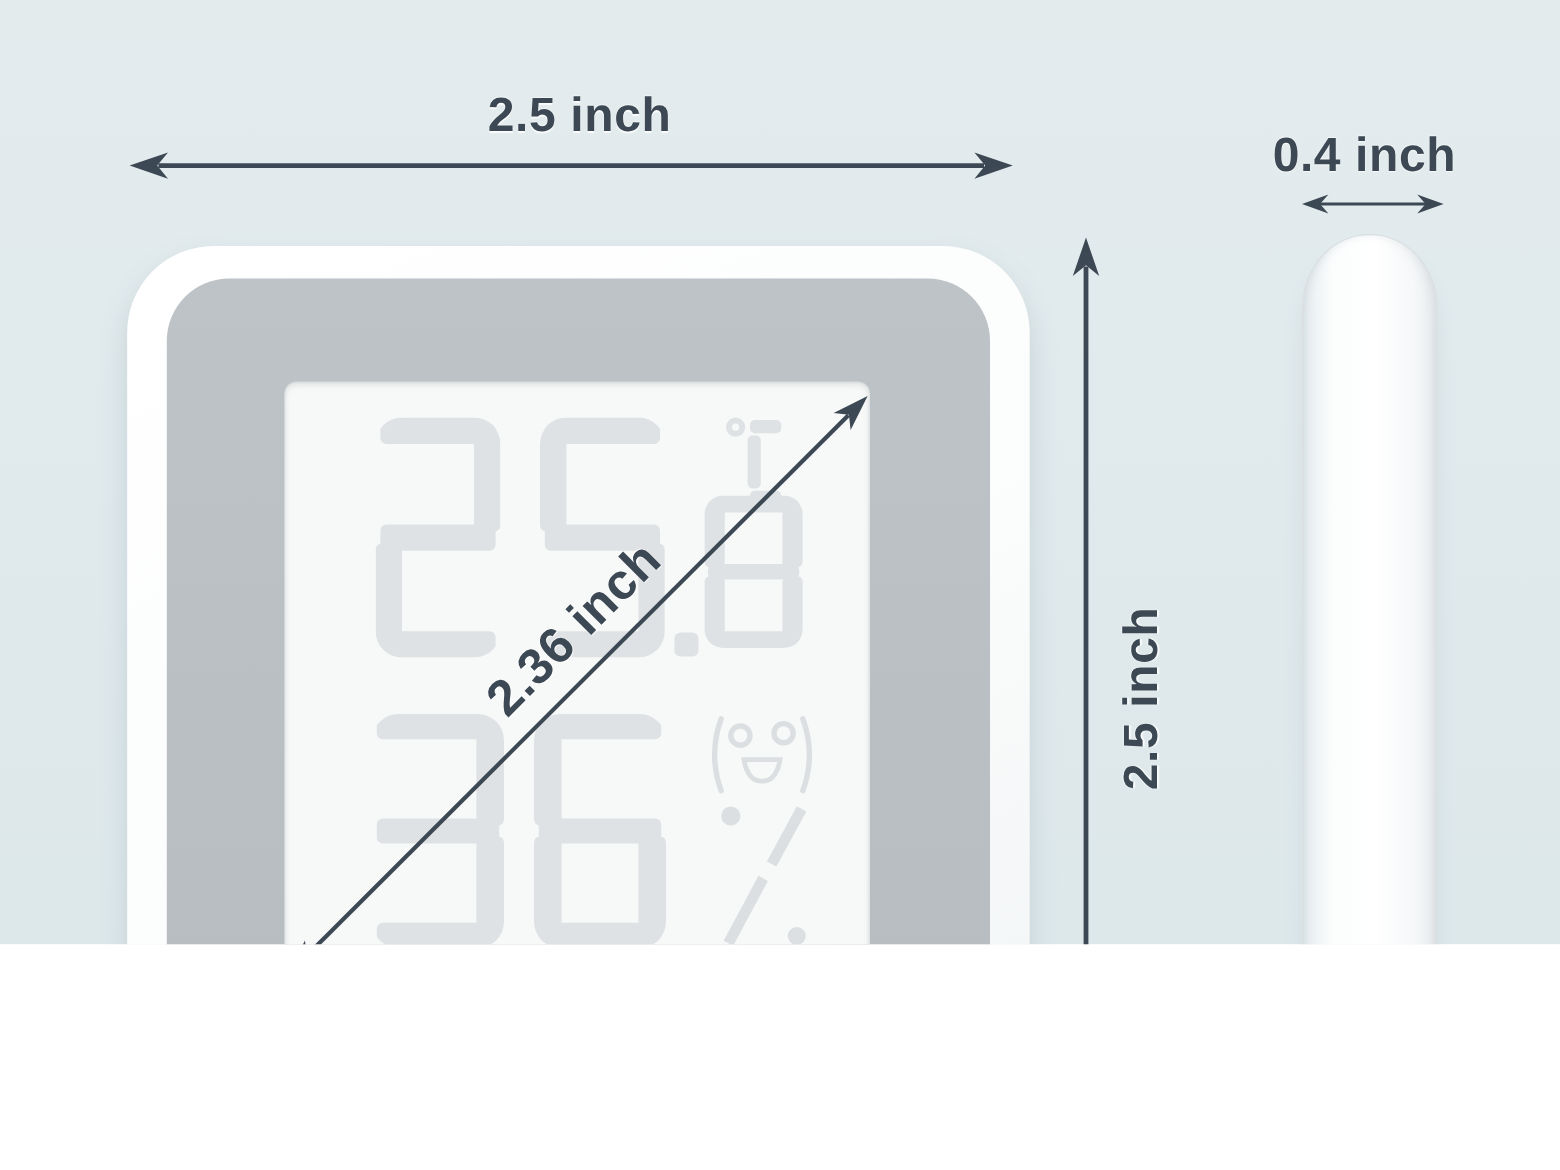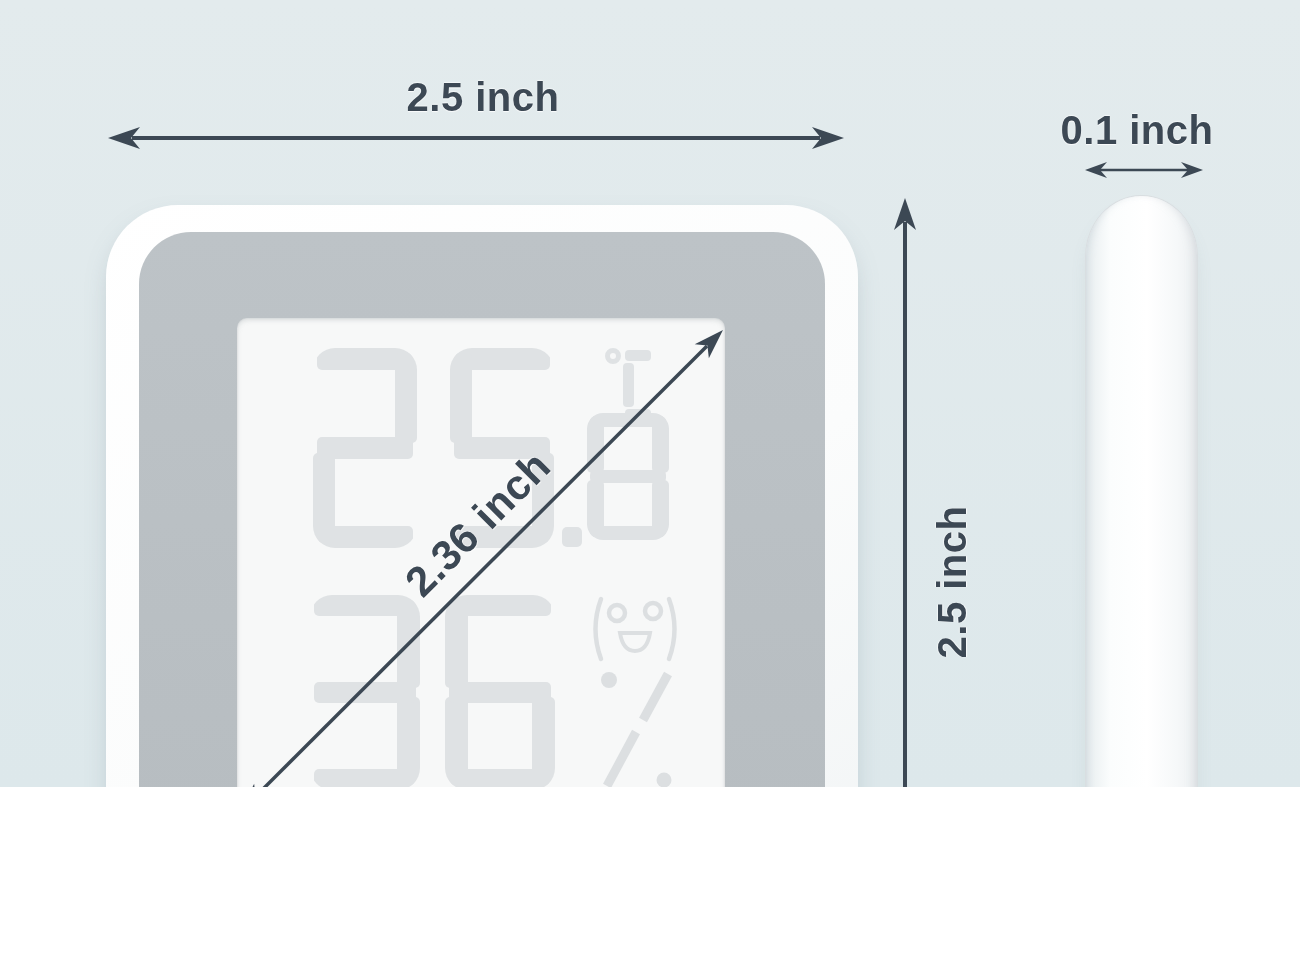--- a/index.html
+++ b/index.html
@@ -82,21 +82,21 @@
 
 <div id="stage">
 
   <div class="dim-label centered" style="left:483px;top:97px;">2.5 inch</div>
   <svg class="arrow-svg" style="left:104px;top:118px;" width="744" height="40">
     <line class="arrow-line" x1="28" y1="20" x2="716" y2="20" stroke-width="4"></line>
     <polygon class="arrow-head" transform="translate(4,20) rotate(180)" points="0,0 -32,-11 -23,0 -32,11"></polygon>
     <polygon class="arrow-head" transform="translate(740,20)" points="0,0 -32,-11 -23,0 -32,11"></polygon>
   </svg>
 
-  <div class="dim-label centered" style="left:1137px;top:130px;">0.1 inch</div>
+  <div class="dim-label centered" style="left:1137px;top:130px;">0.4 inch</div>
   <svg class="arrow-svg" style="left:1082px;top:157px;" width="124" height="26">
     <line class="arrow-line" x1="16" y1="13" x2="108" y2="13" stroke-width="2.5"></line>
     <polygon class="arrow-head" transform="translate(3,13) rotate(180)" points="0,0 -22,-8 -15,0 -22,8"></polygon>
     <polygon class="arrow-head" transform="translate(121,13)" points="0,0 -22,-8 -15,0 -22,8"></polygon>
   </svg>
 
   <div id="device-front">
     <div id="device-bezel">
       <div id="lcd">
 

